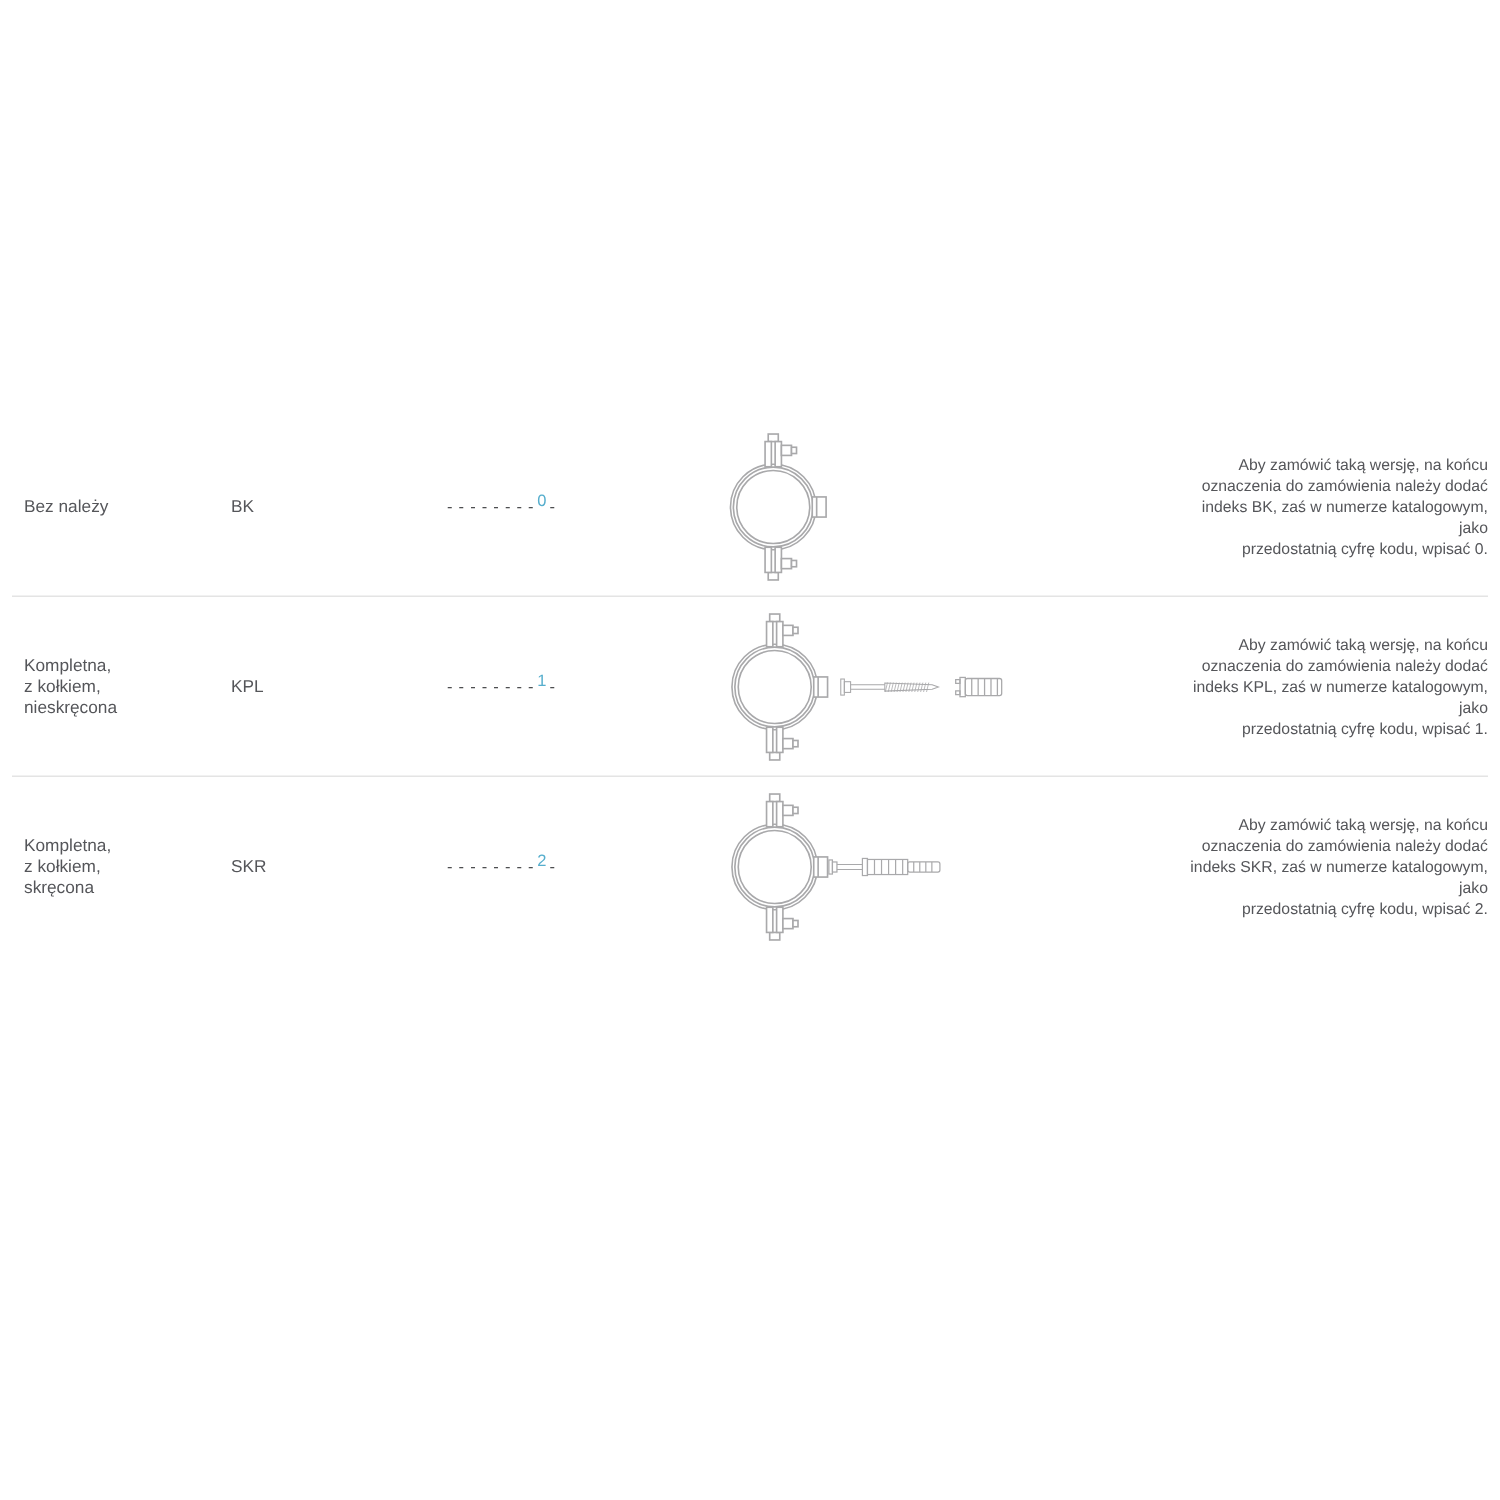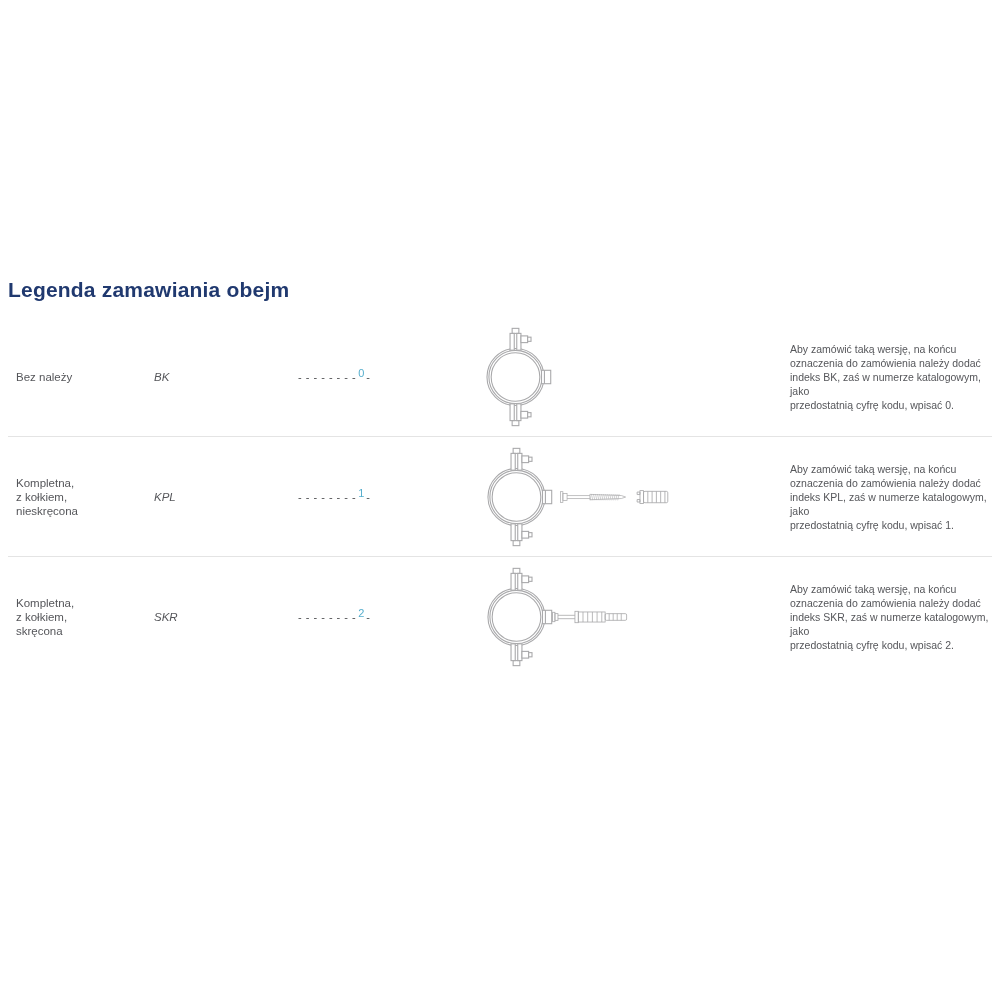--- a/index.html
+++ b/index.html
@@ -31,37 +31,38 @@
   .thead .cell { padding-left:8px; }
   .thead .cell.numer { padding-left:14px; }
   .thead .cell.opis { padding-left:0; }
   .body-row {
     min-height:120px;
     border-bottom:1px solid #e4e4e4;
     font-size:11.5px;
   }
   .body-row:last-child { border-bottom:none; }
   .cell-obejma { padding-left:8px; white-space:pre-line; line-height:14px; }
-  .cell-indeks { padding-left:8px;font-style:italic; }
+  .cell-indeks { padding-left:8px; }
   .cell-numer  { padding-left:14px; white-space:nowrap; }
   .mask-dashes { color:#4d4e50; font-size:11px; letter-spacing:.5px; }
   .mask-digit  {
     color:#56aecd;
     font-size:11px;
     position:relative;
     top:-4px;
     margin:0 2px;
   }
   .cell-ill { display:flex; align-items:center; }
   .cell-ill svg { margin-left:11px; display:block; }
   .cell-opis {
     padding:0 0 0 21px;
     font-size:10.5px;
     line-height:14px;
     white-space:pre-line;
+    text-align:right;
   }
   .hidden-defs { position:absolute; width:0; height:0; overflow:hidden; }
 </style>
 </head>
 <body>
 
 <svg class="hidden-defs" aria-hidden="true">
   <defs>
     <g id="g-clamp" fill="none" stroke="#a9a9ab" stroke-width="1.3">
       <circle cx="60" cy="62" r="34"></circle>
@@ -112,21 +113,20 @@
       <rect x="34" y="6.5" width="5" height="17"></rect>
       <rect x="39" y="7.5" width="40" height="15"></rect>
       <path d="M46 7.5 v15 M53 7.5 v15 M60 7.5 v15 M67 7.5 v15 M74 7.5 v15"></path>
       <rect x="79" y="10" width="32" height="10" rx="2"></rect>
       <path d="M85 10 v10 M91 10 v10 M97 10 v10 M103 10 v10"></path>
     </g>
   </defs>
 </svg>
 
 <div class="page">
-  <h1 class="page-title">Legenda zamawiania obejm</h1>
 
   <div class="legend-table">
 
 
     <div class="trow body-row">
       <div class="cell-obejma">Bez należy</div>
       <div class="cell-indeks">BK</div>
       <div class="cell-numer">
         <span class="mask-dashes">- - - - - - - -</span><span class="mask-digit">0</span><span class="mask-dashes">-</span>
       </div>

